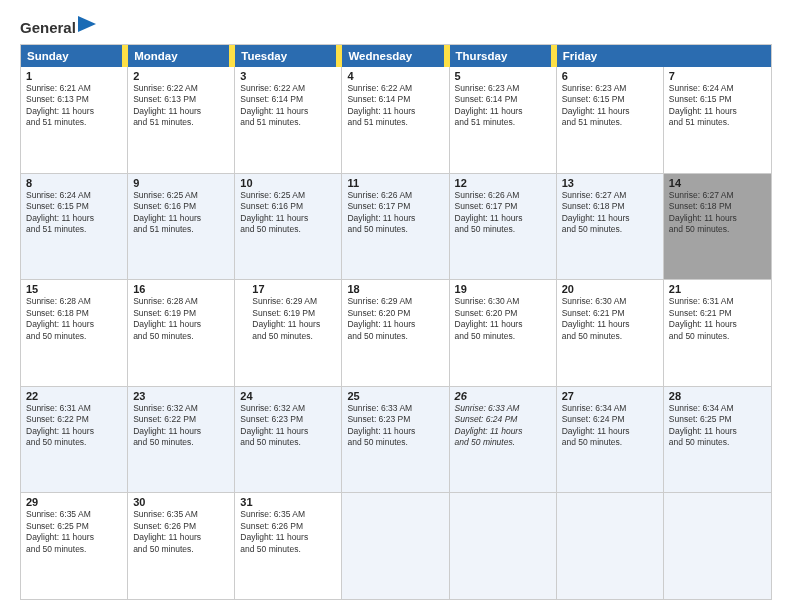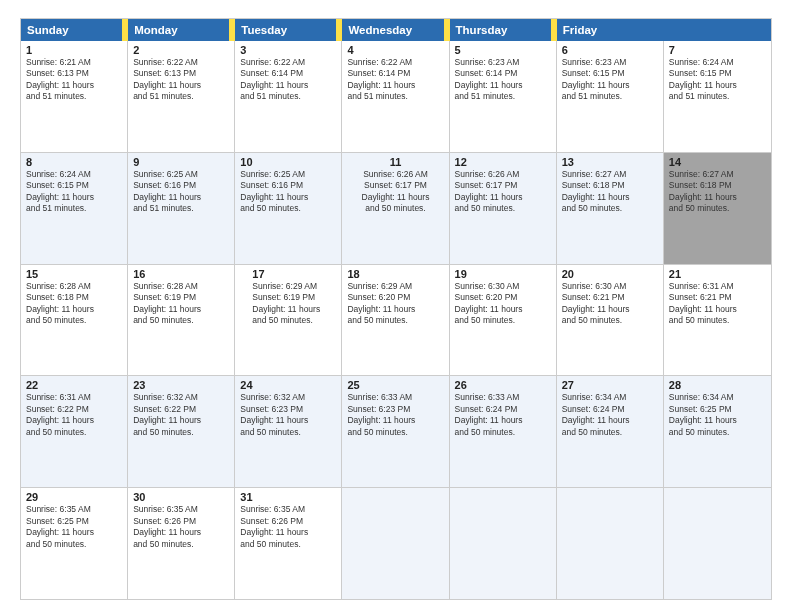--- a/index.html
+++ b/index.html
@@ -104,20 +104,37 @@
       background: #fff;
     }
     .cal-row:nth-child(even) .cal-cell.empty {
       background: #f0f0f0;
     }
   </style>
 </head>
 <body>
 
 <div class="page">
+  <div class="header">
+    <div class="logo">
+      <div>
+        <div style="display:flex;align-items:center;">
+          <span class="logo-general" style="font-size:15px;font-weight:bold;">General</span>
+          <svg width="18" height="20" viewBox="0 0 18 20" style="margin-left:2px;margin-top:-2px;">
+            <polygon points="0,0 18,8 0,16" fill="#1a6bb5"></polygon>
+          </svg>
+        </div>
+        <div class="logo-blue" style="font-size:15px;font-weight:bold;color:#1a6bb5;margin-top:-2px;"></div>
+      </div>
+    </div>
+    <div class="title-block">
+      <div class="month-year"></div>
+      <div class="location"></div>
+    </div>
+  </div>
 
   <div class="calendar">
     <div class="cal-header">
     <div class="cal-header-cell">Sunday</div>
         <div class="cal-header-cell">Monday</div>
         <div class="cal-header-cell">Tuesday</div>
         <div class="cal-header-cell">Wednesday</div>
         <div class="cal-header-cell">Thursday</div>
         <div class="cal-header-cell">Friday</div>
       </div>
@@ -188,21 +205,21 @@
 Daylight: 11 hours
 and 51 minutes.</div>
           </div>
           <div class="cal-cell" style="background: rgb(238, 243, 250);">
             <div class="day-num">10</div>
             <div class="day-info" style="white-space: pre-line;">Sunrise: 6:25 AM
 Sunset: 6:16 PM
 Daylight: 11 hours
 and 50 minutes.</div>
           </div>
-          <div class="cal-cell" style="background: rgb(238, 243, 250); text-align: center;">
+          <div class="cal-cell" style="background: rgb(238, 243, 250);">
             <div class="day-num">11</div>
             <div class="day-info" style="white-space: pre-line;">Sunrise: 6:26 AM
 Sunset: 6:17 PM
 Daylight: 11 hours
 and 50 minutes.</div>
           </div>
           <div class="cal-cell" style="background: rgb(238, 243, 250);">
             <div class="day-num">12</div>
             <div class="day-info" style="white-space: pre-line;">Sunrise: 6:26 AM
 Sunset: 6:17 PM
@@ -297,21 +314,21 @@
 Daylight: 11 hours
 and 50 minutes.</div>
           </div>
           <div class="cal-cell" style="background: rgb(238, 243, 250);">
             <div class="day-num">25</div>
             <div class="day-info" style="white-space: pre-line;">Sunrise: 6:33 AM
 Sunset: 6:23 PM
 Daylight: 11 hours
 and 50 minutes.</div>
           </div>
-          <div class="cal-cell" style="background: rgb(238, 243, 250);">
+          <div class="cal-cell" style="background: rgb(238, 243, 250); font-style: italic;">
             <div class="day-num">26</div>
             <div class="day-info" style="white-space: pre-line;">Sunrise: 6:33 AM
 Sunset: 6:24 PM
 Daylight: 11 hours
 and 50 minutes.</div>
           </div>
           <div class="cal-cell" style="background: rgb(238, 243, 250);">
             <div class="day-num">27</div>
             <div class="day-info" style="white-space: pre-line;">Sunrise: 6:34 AM
 Sunset: 6:24 PM

